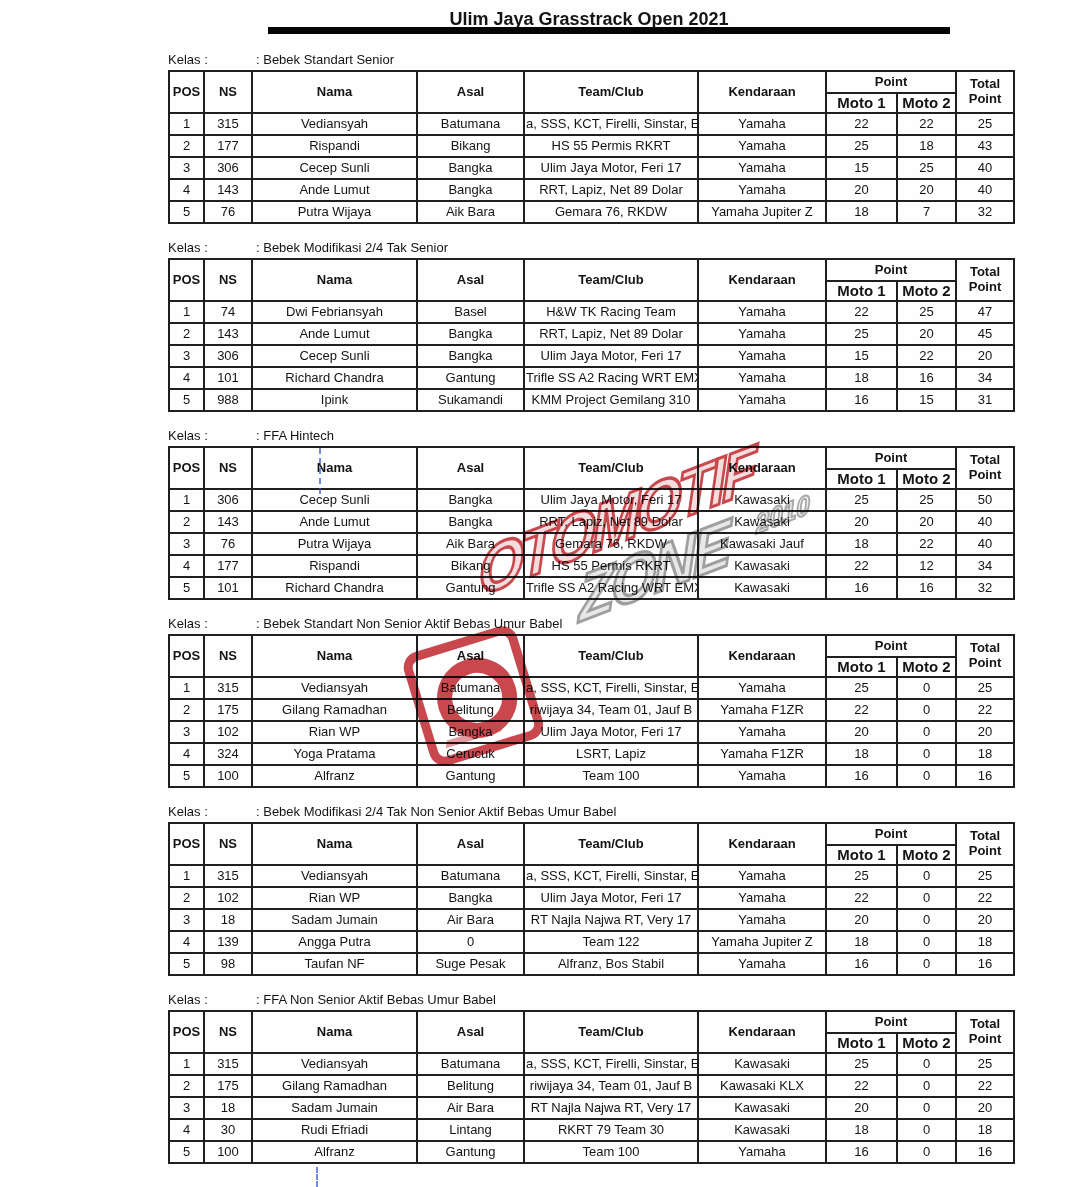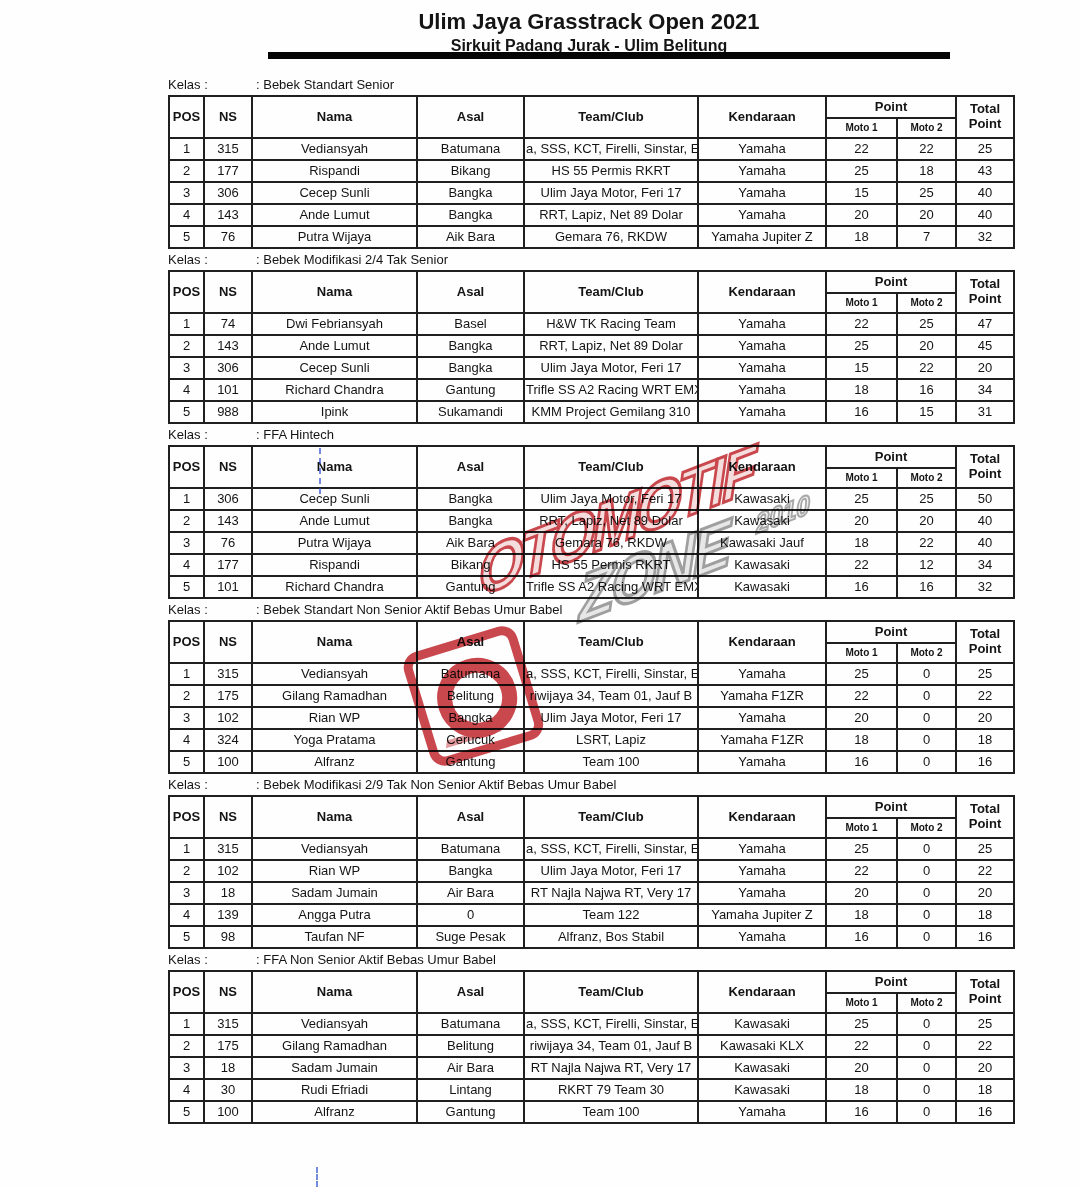--- a/index.html
+++ b/index.html
@@ -4,39 +4,39 @@
 <style>
   html,body{margin:0;padding:0;}
   body{
     width:1080px;height:1187px;position:relative;overflow:hidden;
     background:#fefefe;color:#141414;
     font-family:"Liberation Sans", sans-serif;
     -webkit-font-smoothing:antialiased;
   }
   .content{position:absolute;left:168px;top:0;width:842px;}
   .doc-header{padding-top:9px;text-align:center;}
-  .doc-title{font-size:22px;font-weight:bold;line-height:1.22;}
+  .doc-title{font-size:18px;font-weight:bold;line-height:1.22;}
   .doc-subtitle{font-size:16px;font-weight:bold;line-height:1.25;}
   .doc-dateline{font-size:16px;font-weight:bold;line-height:1.25;}
   .thick-bar{height:7px;background:#050505;width:682px;margin:-4px 0 0 100px;position:relative;z-index:3;}
 
-  .result-section{margin-bottom:2px;}
+  .result-section{margin-bottom:15px;}
   #sections{margin-top:17px;}
   .kelas-line{display:flex;font-size:13px;margin-bottom:3px;height:16px;align-items:flex-end;}
   .kelas-label{width:88px;flex:0 0 88px;}
   .kelas-value{white-space:nowrap;}
 
   table.results{border-collapse:collapse;table-layout:fixed;width:842px;font-size:13px;}
   table.results th, table.results td{
     border:2px solid #1f1f1f;text-align:center;vertical-align:middle;
     padding:0 1px;overflow:hidden;
   }
   table.results thead th{font-weight:bold;line-height:1.05;}
   .hrow1 th{height:20px;}
-  .hrow2 th{height:18px;font-size:10px;}
+  .hrow2 th{height:18px;font-size:15px;}
   table.results tbody td{height:20px;line-height:1.05;}
   td.c-team{white-space:nowrap;}
   td.c-nama,td.c-asal,td.c-kend{white-space:nowrap;}
   th.h-total div{line-height:1.15;}
 
   
   .watermark{
     position:absolute;left:378px;top:458px;width:460px;height:245px;
     transform:rotate(-21deg);opacity:.85;mix-blend-mode:multiply;
     pointer-events:none;z-index:5;
@@ -68,21 +68,20 @@
   .guide{position:absolute;width:0;border-left:2px dashed #2a4fd0;opacity:.65;z-index:4;}
   .guide-top{left:319px;top:448px;height:46px;}
   .guide-bottom{left:316px;top:1167px;height:20px;}
 </style>
 </head>
 <body>
 
 <div class="content">
   <div class="doc-header">
     <div class="doc-title">Ulim Jaya Grasstrack Open 2021</div>
-    <div class="doc-subtitle">Sirkuit Padang Jurak - Ulim Belitung</div>
     <div class="thick-bar"></div>
   </div>
   <div id="sections">
       <section class="result-section">
         <div class="kelas-line">
           <span class="kelas-label">Kelas :</span>
           <span class="kelas-value">: Bebek Standart Senior</span>
         </div>
         <table class="results">
           <colgroup>
@@ -455,21 +454,21 @@
               <td class="c-m1">16</td>
               <td class="c-m2">0</td>
               <td class="c-total">16</td>
             </tr>
           </tbody>
         </table>
       </section>
       <section class="result-section">
         <div class="kelas-line">
           <span class="kelas-label">Kelas :</span>
-          <span class="kelas-value">: Bebek Modifikasi 2/9 Tak Non Senior Aktif Bebas Umur Babel</span>
+          <span class="kelas-value">: Bebek Modifikasi 2/4 Tak Non Senior Aktif Bebas Umur Babel</span>
         </div>
         <table class="results">
           <colgroup>
             <col style="width: 35px;">
             <col style="width: 48px;">
             <col style="width: 165px;">
             <col style="width: 107px;">
             <col style="width: 174px;">
             <col style="width: 128px;">
             <col style="width: 71px;">

